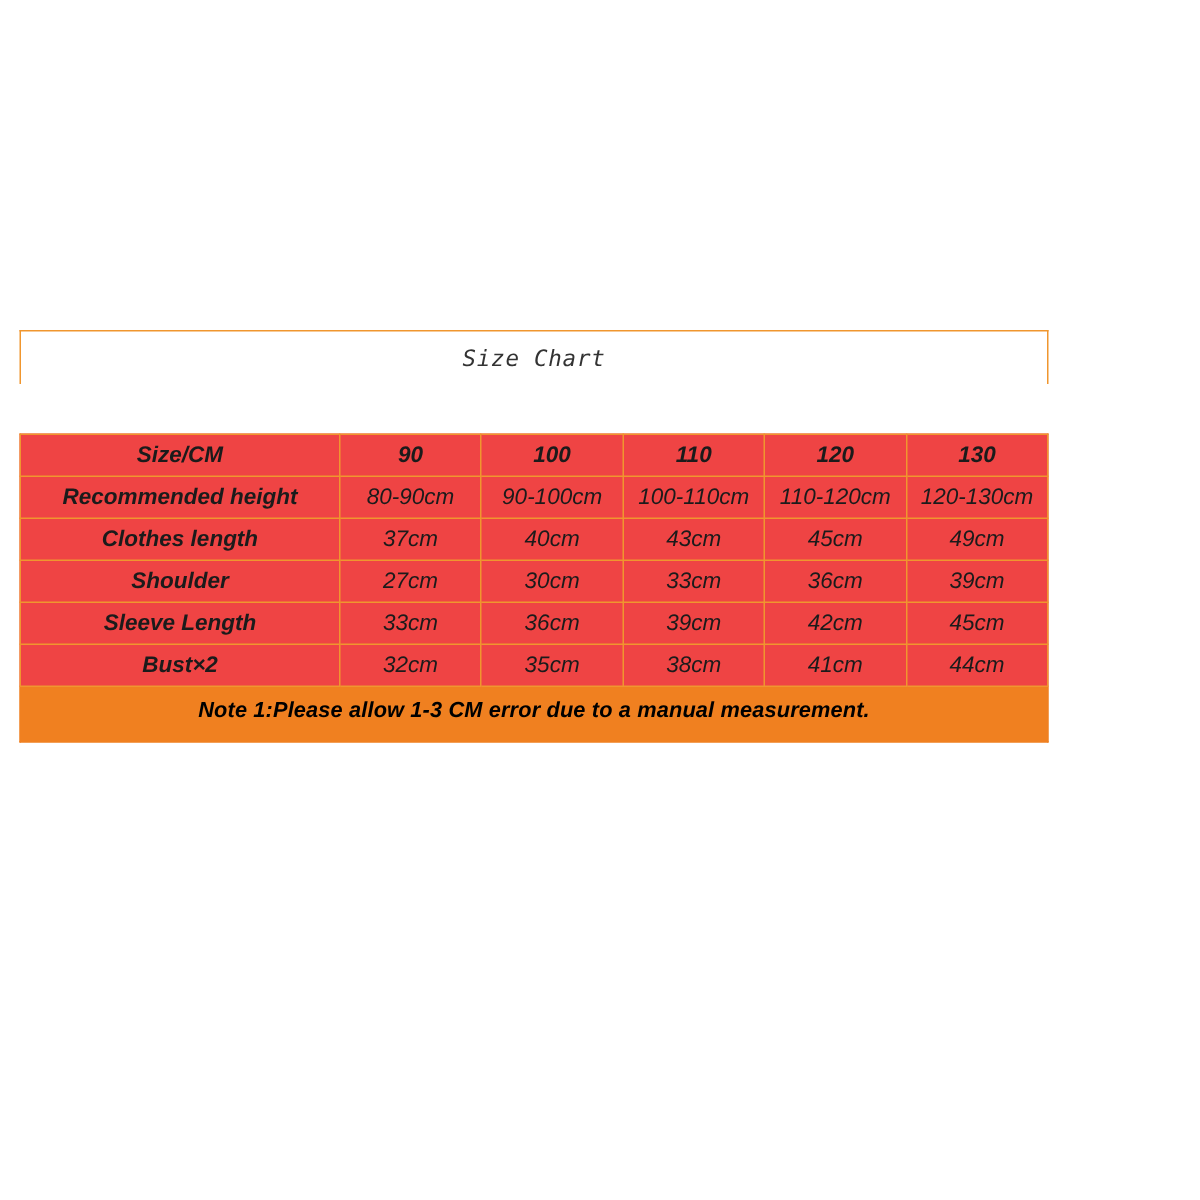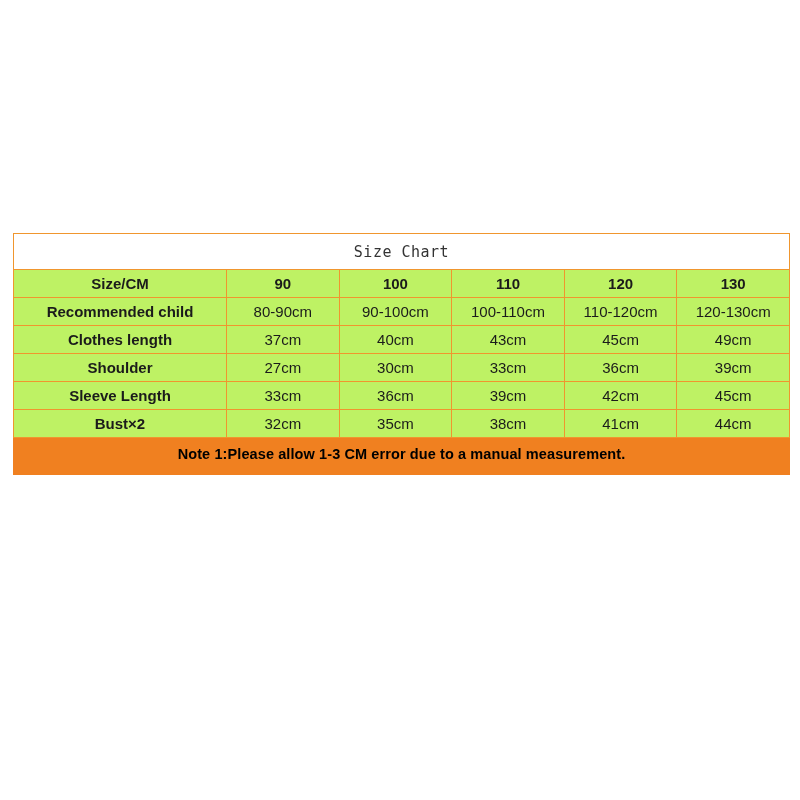--- a/index.html
+++ b/index.html
@@ -15,22 +15,23 @@
   #canvas {
     position: relative;
     width: 800px;
     height: 800px;
     background: #ffffff;
   }
 
   #chart-wrap {
     position: absolute;
     left: 13px;
-    top: 233px;
-    width: 777px;
+    top: 220px;
+    width: 686px;
+    font-style: italic;
   }
 
   .chart-title-row {
     border: 1px solid #f0962e;
     border-bottom: none;
     height: 36px;
     display: flex;
     align-items: center;
     justify-content: center;
     background: #ffffff;
@@ -39,21 +40,22 @@
     font-family: "DejaVu Sans Mono", monospace;
     font-size: 15px;
     color: #333333;
     letter-spacing: 0.5px;
   }
 
   table.size-table {
     width: 100%;
     border-collapse: collapse;
     table-layout: fixed;
-    background: #bef264;
+    background: #ef4444;
+    margin-top: 33px;
   }
   table.size-table td {
     border: 1px solid #f0962e;
     height: 28px;
     text-align: center;
     vertical-align: middle;
     color: #1b1b1b;
     font-size: 15px;
     padding: 1px 2px;
     white-space: nowrap;
@@ -107,21 +109,21 @@
         <tr>
           <td class="rowhead">Size/CM</td>
           <td class="colhead">90</td>
           <td class="colhead">100</td>
           <td class="colhead">110</td>
           <td class="colhead">120</td>
           <td class="colhead">130</td>
         </tr>
 
         <tr>
-          <td class="rowhead">Recommended child</td>
+          <td class="rowhead">Recommended height</td>
           <td class="cell">80-90cm</td>
           <td class="cell">90-100cm</td>
           <td class="cell">100-110cm</td>
           <td class="cell">110-120cm</td>
           <td class="cell">120-130cm</td>
         </tr>
 
         <tr>
           <td class="rowhead">Clothes length</td>
           <td class="cell">37cm</td>

